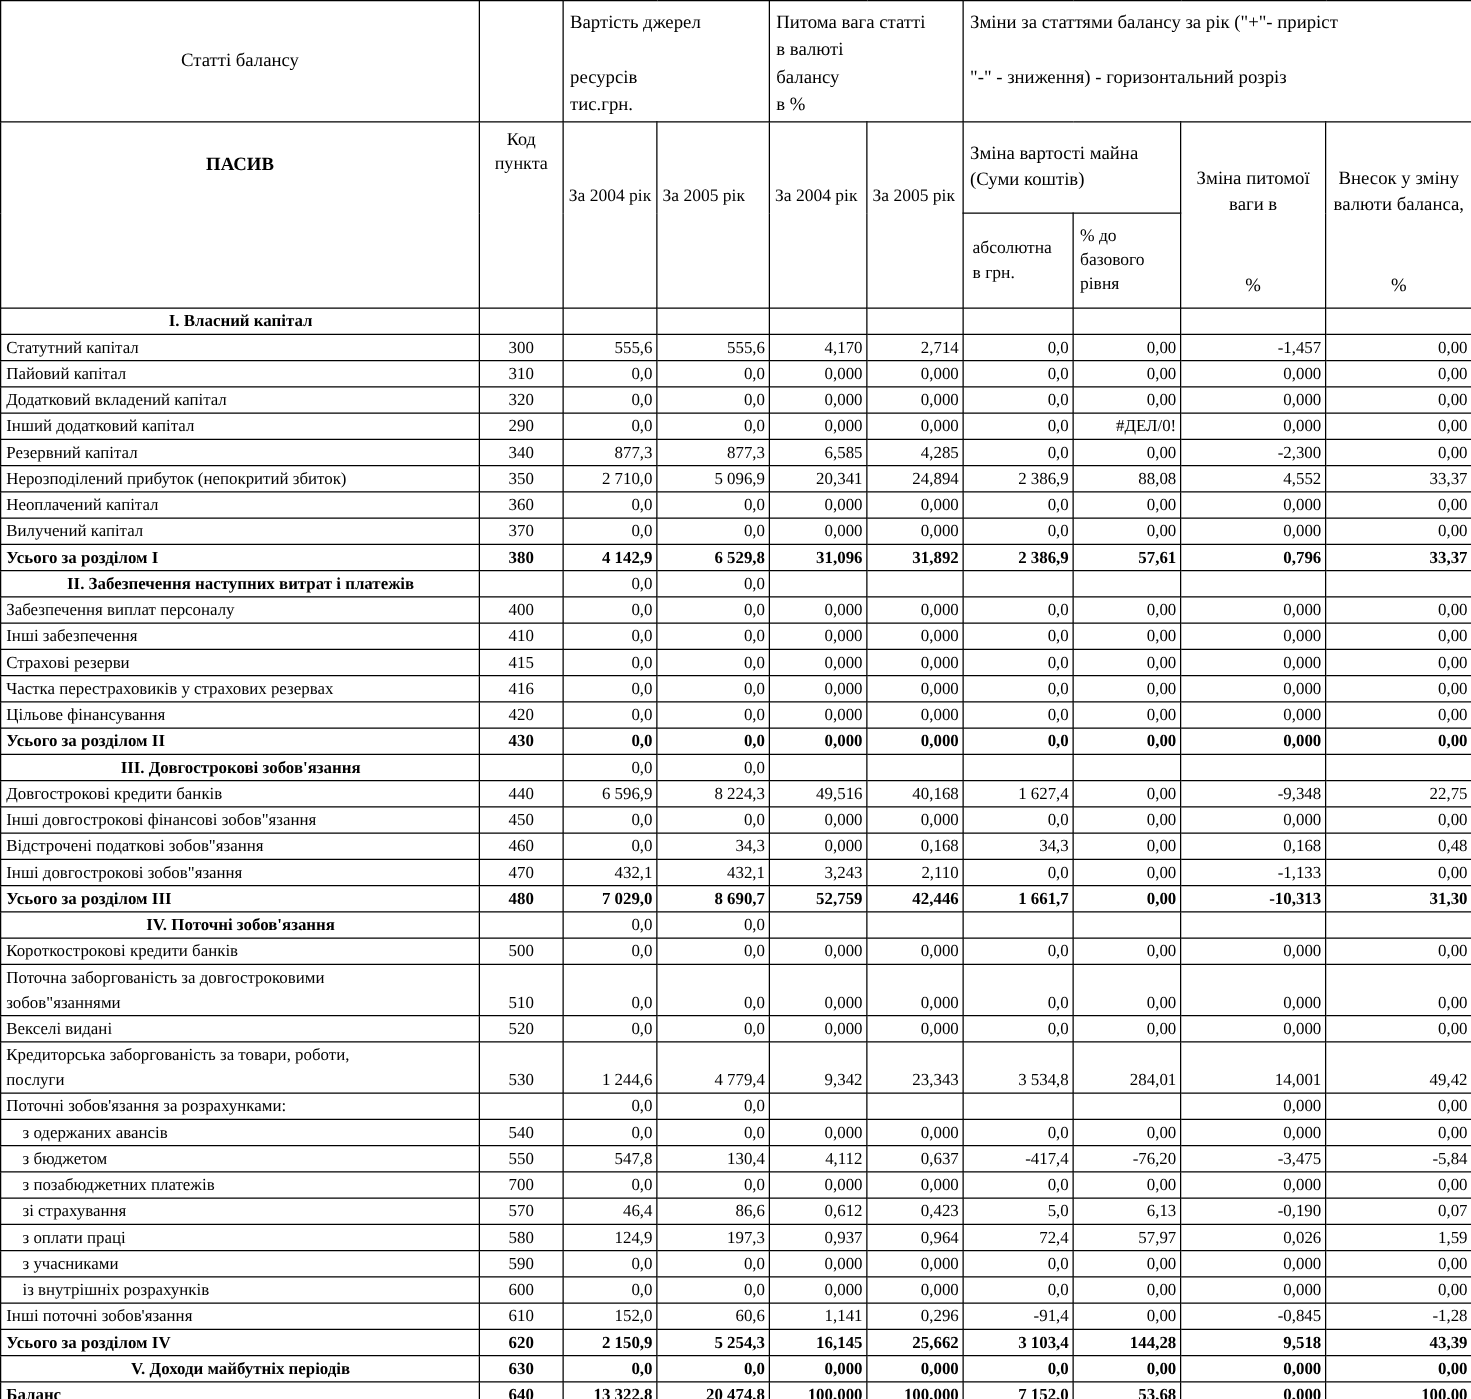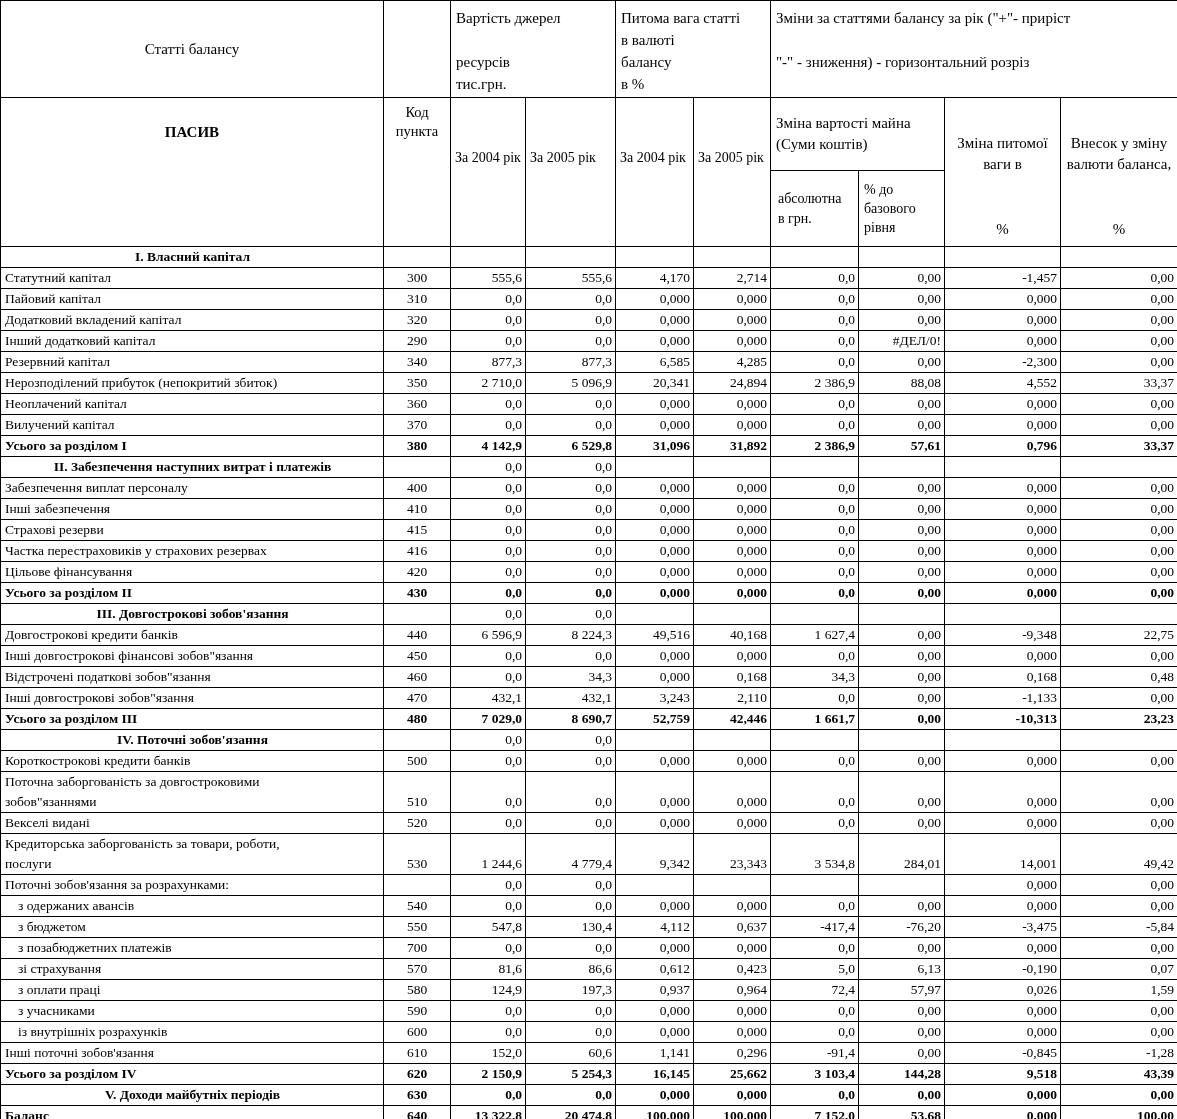--- a/index.html
+++ b/index.html
@@ -379,21 +379,21 @@
       <tr class="total">
         <td class="lbl">Усього за розділом ІІІ</td>
         <td class="code">480</td>
         <td class="val">7 029,0</td>
         <td class="val">8 690,7</td>
         <td class="val">52,759</td>
         <td class="val">42,446</td>
         <td class="val">1 661,7</td>
         <td class="val">0,00</td>
         <td class="val">-10,313</td>
-        <td class="val">23,23</td>
+        <td class="val">31,30</td>
       </tr>
       <tr class="section">
         <td class="lbl">IV. Поточні зобов'язання</td>
         <td class="code"></td>
         <td class="val">0,0</td>
         <td class="val">0,0</td>
         <td class="val"></td>
         <td class="val"></td>
         <td class="val"></td>
         <td class="val"></td>
@@ -494,21 +494,21 @@
         <td class="val">0,000</td>
         <td class="val">0,000</td>
         <td class="val">0,0</td>
         <td class="val">0,00</td>
         <td class="val">0,000</td>
         <td class="val">0,00</td>
       </tr>
       <tr class="indent">
         <td class="lbl">зі страхування</td>
         <td class="code">570</td>
-        <td class="val">81,6</td>
+        <td class="val">46,4</td>
         <td class="val">86,6</td>
         <td class="val">0,612</td>
         <td class="val">0,423</td>
         <td class="val">5,0</td>
         <td class="val">6,13</td>
         <td class="val">-0,190</td>
         <td class="val">0,07</td>
       </tr>
       <tr class="indent">
         <td class="lbl">з оплати праці</td>

